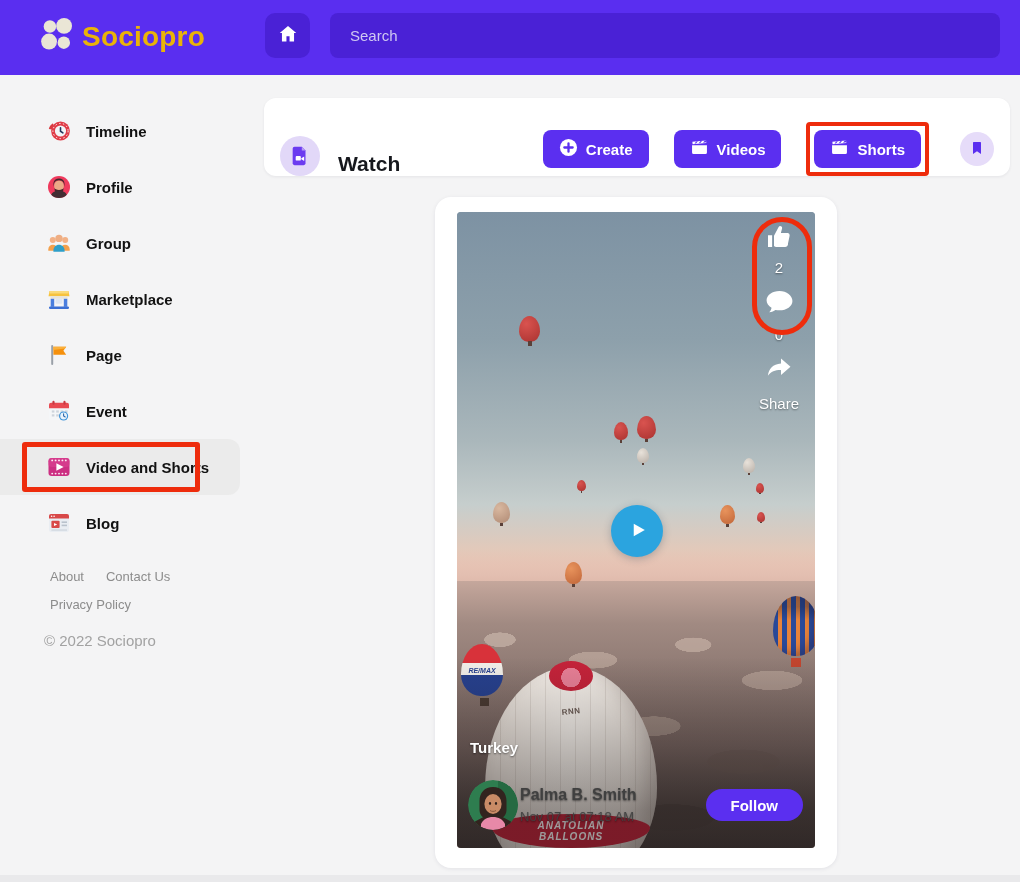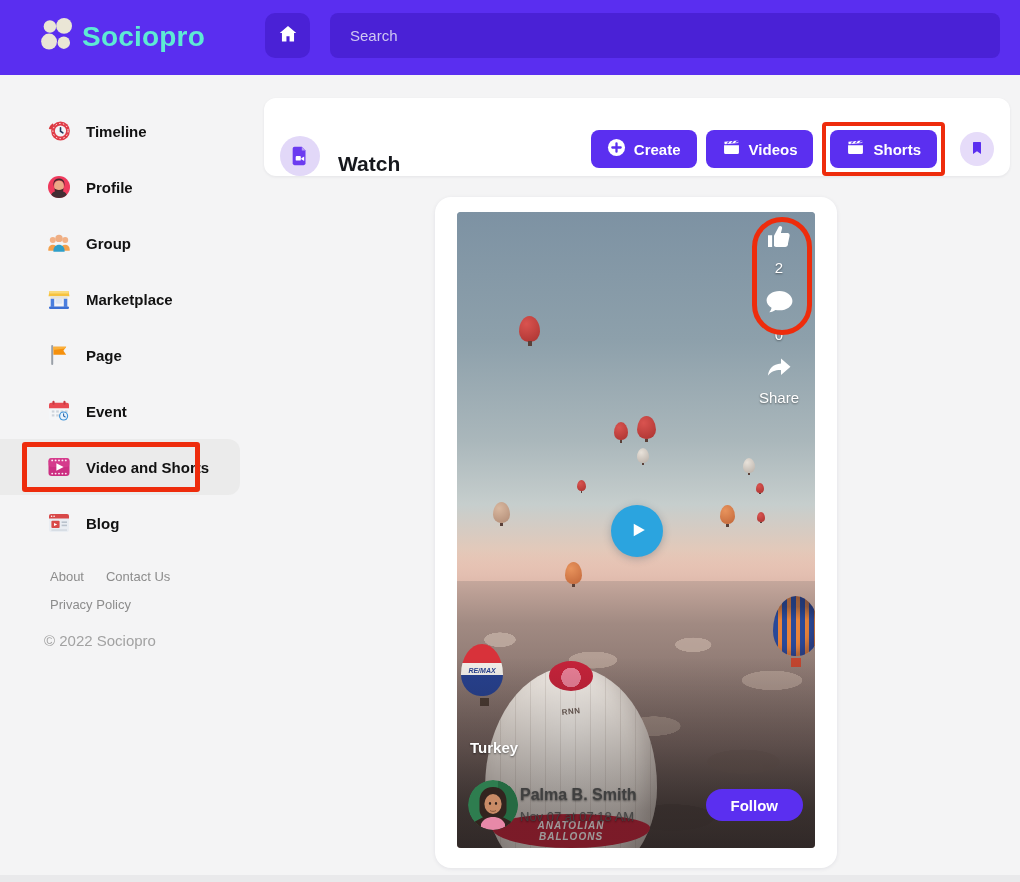--- a/index.html
+++ b/index.html
@@ -9,21 +9,21 @@
     background:#f4f4f5;
     position:relative;
     overflow:hidden;
   }
   
   .topbar {
     position:absolute; left:0; top:0; width:1020px; height:75px;
     background:#5a2ef0;
   }
   .brand { position:absolute; left:40px; top:18px; display:flex; align-items:center; gap:8px; }
-  .brand-name { color:#5eead4; font-size:28px; font-weight:700; letter-spacing:.2px; }
+  .brand-name { color:#eab308; font-size:28px; font-weight:700; letter-spacing:.2px; }
   .home-btn {
     position:absolute; left:265px; top:13px; width:45px; height:45px;
     background:#4a21d6; border:none; border-radius:10px; cursor:pointer;
     display:flex; align-items:center; justify-content:center;
   }
   .search {
     position:absolute; left:330px; top:13px; width:670px; height:45px;
     background:#4a21d6; border:none; border-radius:8px;
     color:#fff; font-size:15px; padding:0 20px; outline:none;
     font-family:"Liberation Sans", sans-serif;
@@ -56,21 +56,21 @@
     position:absolute; left:264px; top:98px; width:746px; height:78px;
     background:#fff; border-radius:12px;
     box-shadow:0 1px 3px rgba(30,30,60,.07);
     display:flex; align-items:flex-end; padding:0 16px;
   }
   .watch-ico {
     width:40px; height:40px; border-radius:50%; background:#e2d8f8;
     display:flex; align-items:center; justify-content:center; margin-right:18px;
   }
   .watch-title { font-size:21px; font-weight:700; color:#16181d; }
-  .watch-actions { margin-left:auto; display:flex; align-items:center; gap:9px; }
+  .watch-actions { margin-left:auto; display:flex; align-items:center; gap:25px; }
   .pbtn {
     background:#5b2ff0; color:#fff; border:none; border-radius:8px;
     height:38px; padding:0 16px; font-size:15px; font-weight:600;
     display:flex; align-items:center; gap:8px; cursor:pointer;
     font-family:"Liberation Sans", sans-serif;
   }
   .annotated-wrap { position:relative; padding:4px; border:4px solid #ee2c0c; border-radius:4px; }
   .bookmark-btn {
     width:34px; height:34px; border-radius:50%; background:#e6dcf9; border:none;
     display:flex; align-items:center; justify-content:center; cursor:pointer; margin-left:6px;
@@ -172,21 +172,21 @@
   }
   .play-btn {
     position:absolute; left:154px; top:293px; width:52px; height:52px;
     border-radius:50%; background:#2ba4df; border:none; cursor:pointer;
     display:flex; align-items:center; justify-content:center;
     box-shadow:0 2px 8px rgba(0,40,70,.25);
   }
   .rail { position:absolute; right:10px; top:10px; width:52px; text-align:center; color:#fff; }
   .rail .r-ico { display:flex; justify-content:center; cursor:pointer; }
   .rail .r-count { font-size:15px; margin:3px 0 10px; text-shadow:0 1px 2px rgba(0,0,0,.45); }
-  .rail .r-label { font-size:15px; margin-top:2px; text-shadow:0 1px 2px rgba(0,0,0,.45); }
+  .rail .r-label { font-size:15px; margin-top:8px; text-shadow:0 1px 2px rgba(0,0,0,.45); }
   .annotation-pill {
     position:absolute; right:3px; top:5px; width:60px; height:118px;
     border:5px solid #ee2c0c; border-radius:30px; pointer-events:none;
   }
   .loc { position:absolute; left:13px; bottom:92px; color:#fff; font-size:15px; font-weight:600; text-shadow:0 1px 2px rgba(0,0,0,.5); }
   .author-row { position:absolute; left:11px; right:12px; bottom:18px; display:flex; align-items:center; }
   .avatar { width:50px; height:50px; border-radius:50%; overflow:hidden; flex:none; cursor:pointer; }
   .author-meta { margin-left:2px; color:#404040; }
   .author-name { font-size:16px; font-weight:700; text-shadow:0 1px 2px rgba(0,0,0,.5); }
   .author-time { font-size:13px; margin-top:5px; opacity:.92; text-shadow:0 1px 2px rgba(0,0,0,.5); }

